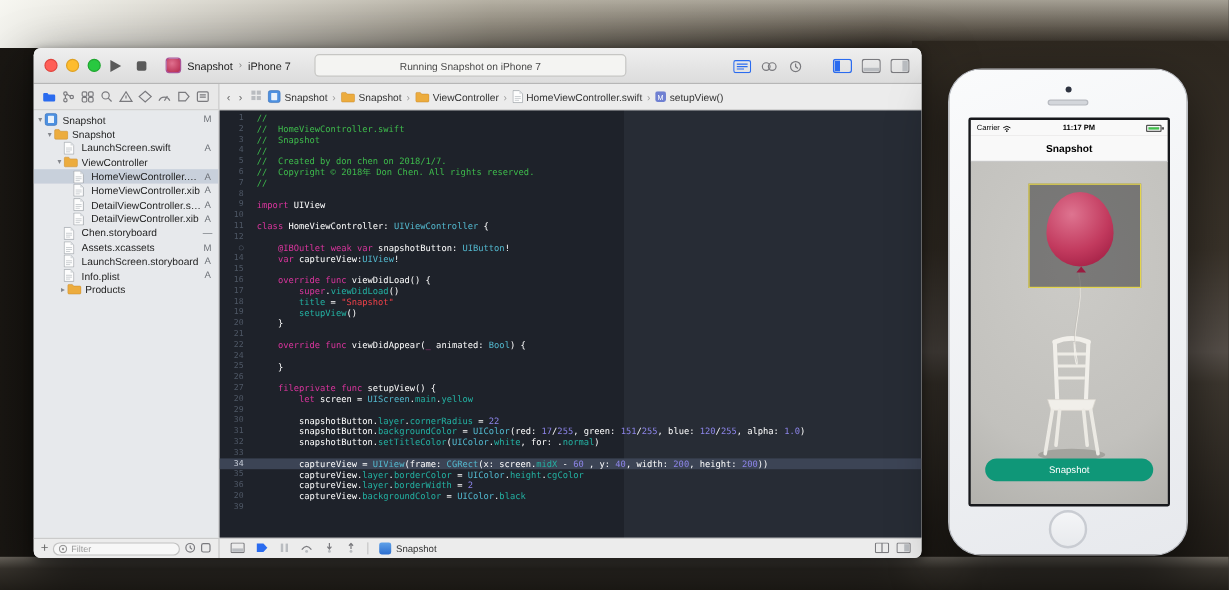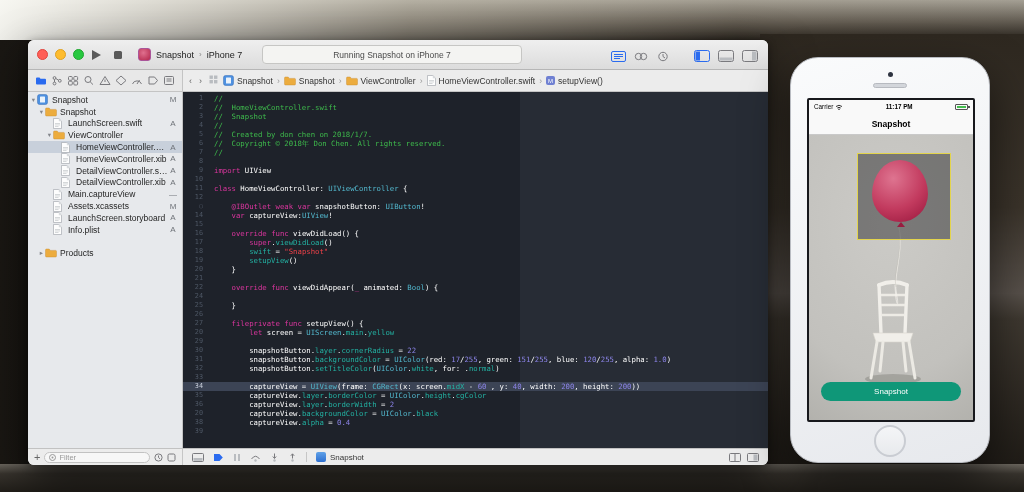--- a/index.html
+++ b/index.html
@@ -412,21 +412,21 @@
             <span class="disc"></span>
             <span class="ticon">
               <svg width="9" height="11">
                 <path d="M0.5 0.5 H5.8 L8.5 3.2 V10.5 H0.5 Z" fill="#FDFDFD" stroke="#9AA0A6" stroke-width="0.6"></path>
                 <path d="M5.8 0.5 L8.5 3.2 H5.8 Z" fill="#D8DBDE"></path>
                 <rect x="2" y="5" width="5" height="0.7" fill="#C3C7CB"></rect>
                 <rect x="2" y="6.6" width="5" height="0.7" fill="#C3C7CB"></rect>
                 <rect x="2" y="8.2" width="3.5" height="0.7" fill="#C3C7CB"></rect>
               </svg>
             </span>
-            <span class="tlabel">Main.captureView</span>
+            <span class="tlabel">Chen.storyboard</span>
             <span class="tstatus">—</span>
           </div>
           <div class="tree-row" style="padding-left: 18px;">
             <span class="disc"></span>
             <span class="ticon">
               <svg width="9" height="11">
                 <path d="M0.5 0.5 H5.8 L8.5 3.2 V10.5 H0.5 Z" fill="#FDFDFD" stroke="#9AA0A6" stroke-width="0.6"></path>
                 <path d="M5.8 0.5 L8.5 3.2 H5.8 Z" fill="#D8DBDE"></path>
                 <rect x="2" y="5" width="5" height="0.7" fill="#C3C7CB"></rect>
                 <rect x="2" y="6.6" width="5" height="0.7" fill="#C3C7CB"></rect>
@@ -457,21 +457,21 @@
                 <path d="M0.5 0.5 H5.8 L8.5 3.2 V10.5 H0.5 Z" fill="#FDFDFD" stroke="#9AA0A6" stroke-width="0.6"></path>
                 <path d="M5.8 0.5 L8.5 3.2 H5.8 Z" fill="#D8DBDE"></path>
                 <rect x="2" y="5" width="5" height="0.7" fill="#C3C7CB"></rect>
                 <rect x="2" y="6.6" width="5" height="0.7" fill="#C3C7CB"></rect>
                 <rect x="2" y="8.2" width="3.5" height="0.7" fill="#C3C7CB"></rect>
               </svg>
             </span>
             <span class="tlabel">Info.plist</span>
             <span class="tstatus">A</span>
           </div>
-          <div class="tree-row" style="padding-left: 10px; margin-top: 12px;">
+          <div class="tree-row" style="padding-left: 21px;">
             <span class="disc">▸</span>
             <span class="ticon">
               <svg width="12" height="10">
                 <path d="M0.5 2 Q0.5 1 1.5 1 H4.2 L5.4 2.4 H10.5 Q11.5 2.4 11.5 3.4 V8 Q11.5 9 10.5 9 H1.5 Q0.5 9 0.5 8 Z" fill="#ECAC3E" stroke="#C8892B" stroke-width="0.4"></path>
               </svg>
             </span>
             <span class="tlabel">Products</span>
             <span class="tstatus"></span>
           </div>
         </div>
@@ -541,21 +541,21 @@
           <div class="code-row">
             <span class="gut">16</span>
             <span class="src"><span class="tok-p">    </span><span class="tok-k">override</span><span class="tok-p"> </span><span class="tok-k">func</span><span class="tok-p"> viewDidLoad() {</span></span>
           </div>
           <div class="code-row">
             <span class="gut">17</span>
             <span class="src"><span class="tok-p">        </span><span class="tok-k">super</span><span class="tok-p">.</span><span class="tok-m">viewDidLoad</span><span class="tok-p">()</span></span>
           </div>
           <div class="code-row">
             <span class="gut">18</span>
-            <span class="src"><span class="tok-p">        </span><span class="tok-m">swift</span><span class="tok-p"> = </span><span class="tok-s">"Snapshot"</span></span>
+            <span class="src"><span class="tok-p">        </span><span class="tok-m">title</span><span class="tok-p"> = </span><span class="tok-s">"Snapshot"</span></span>
           </div>
           <div class="code-row">
             <span class="gut">19</span>
             <span class="src"><span class="tok-p">        </span><span class="tok-m">setupView</span><span class="tok-p">()</span></span>
           </div>
           <div class="code-row">
             <span class="gut">20</span>
             <span class="src"><span class="tok-p">    }</span></span>
           </div>
           <div class="code-row">
@@ -614,24 +614,20 @@
             <span class="gut">35</span>
             <span class="src"><span class="tok-p">        captureView.</span><span class="tok-m">layer</span><span class="tok-p">.</span><span class="tok-m">borderColor</span><span class="tok-p"> = </span><span class="tok-t">UIColor</span><span class="tok-p">.</span><span class="tok-m">height</span><span class="tok-p">.</span><span class="tok-m">cgColor</span></span>
           </div>
           <div class="code-row">
             <span class="gut">36</span>
             <span class="src"><span class="tok-p">        captureView.</span><span class="tok-m">layer</span><span class="tok-p">.</span><span class="tok-m">borderWidth</span><span class="tok-p"> = </span><span class="tok-n">2</span></span>
           </div>
           <div class="code-row">
             <span class="gut">20</span>
             <span class="src"><span class="tok-p">        captureView.</span><span class="tok-m">backgroundColor</span><span class="tok-p"> = </span><span class="tok-t">UIColor</span><span class="tok-p">.</span><span class="tok-m">black</span></span>
-          </div>
-          <div class="code-row">
-            <span class="gut">38</span>
-            <span class="src"><span class="tok-p">        captureView.</span><span class="tok-m">alpha</span><span class="tok-p"> = </span><span class="tok-n">0.4</span></span>
           </div>
           <div class="code-row">
             <span class="gut">39</span>
             <span class="src"></span>
           </div>
         </div>
     </div>
   </div>
 
   <div class="bottombar">

